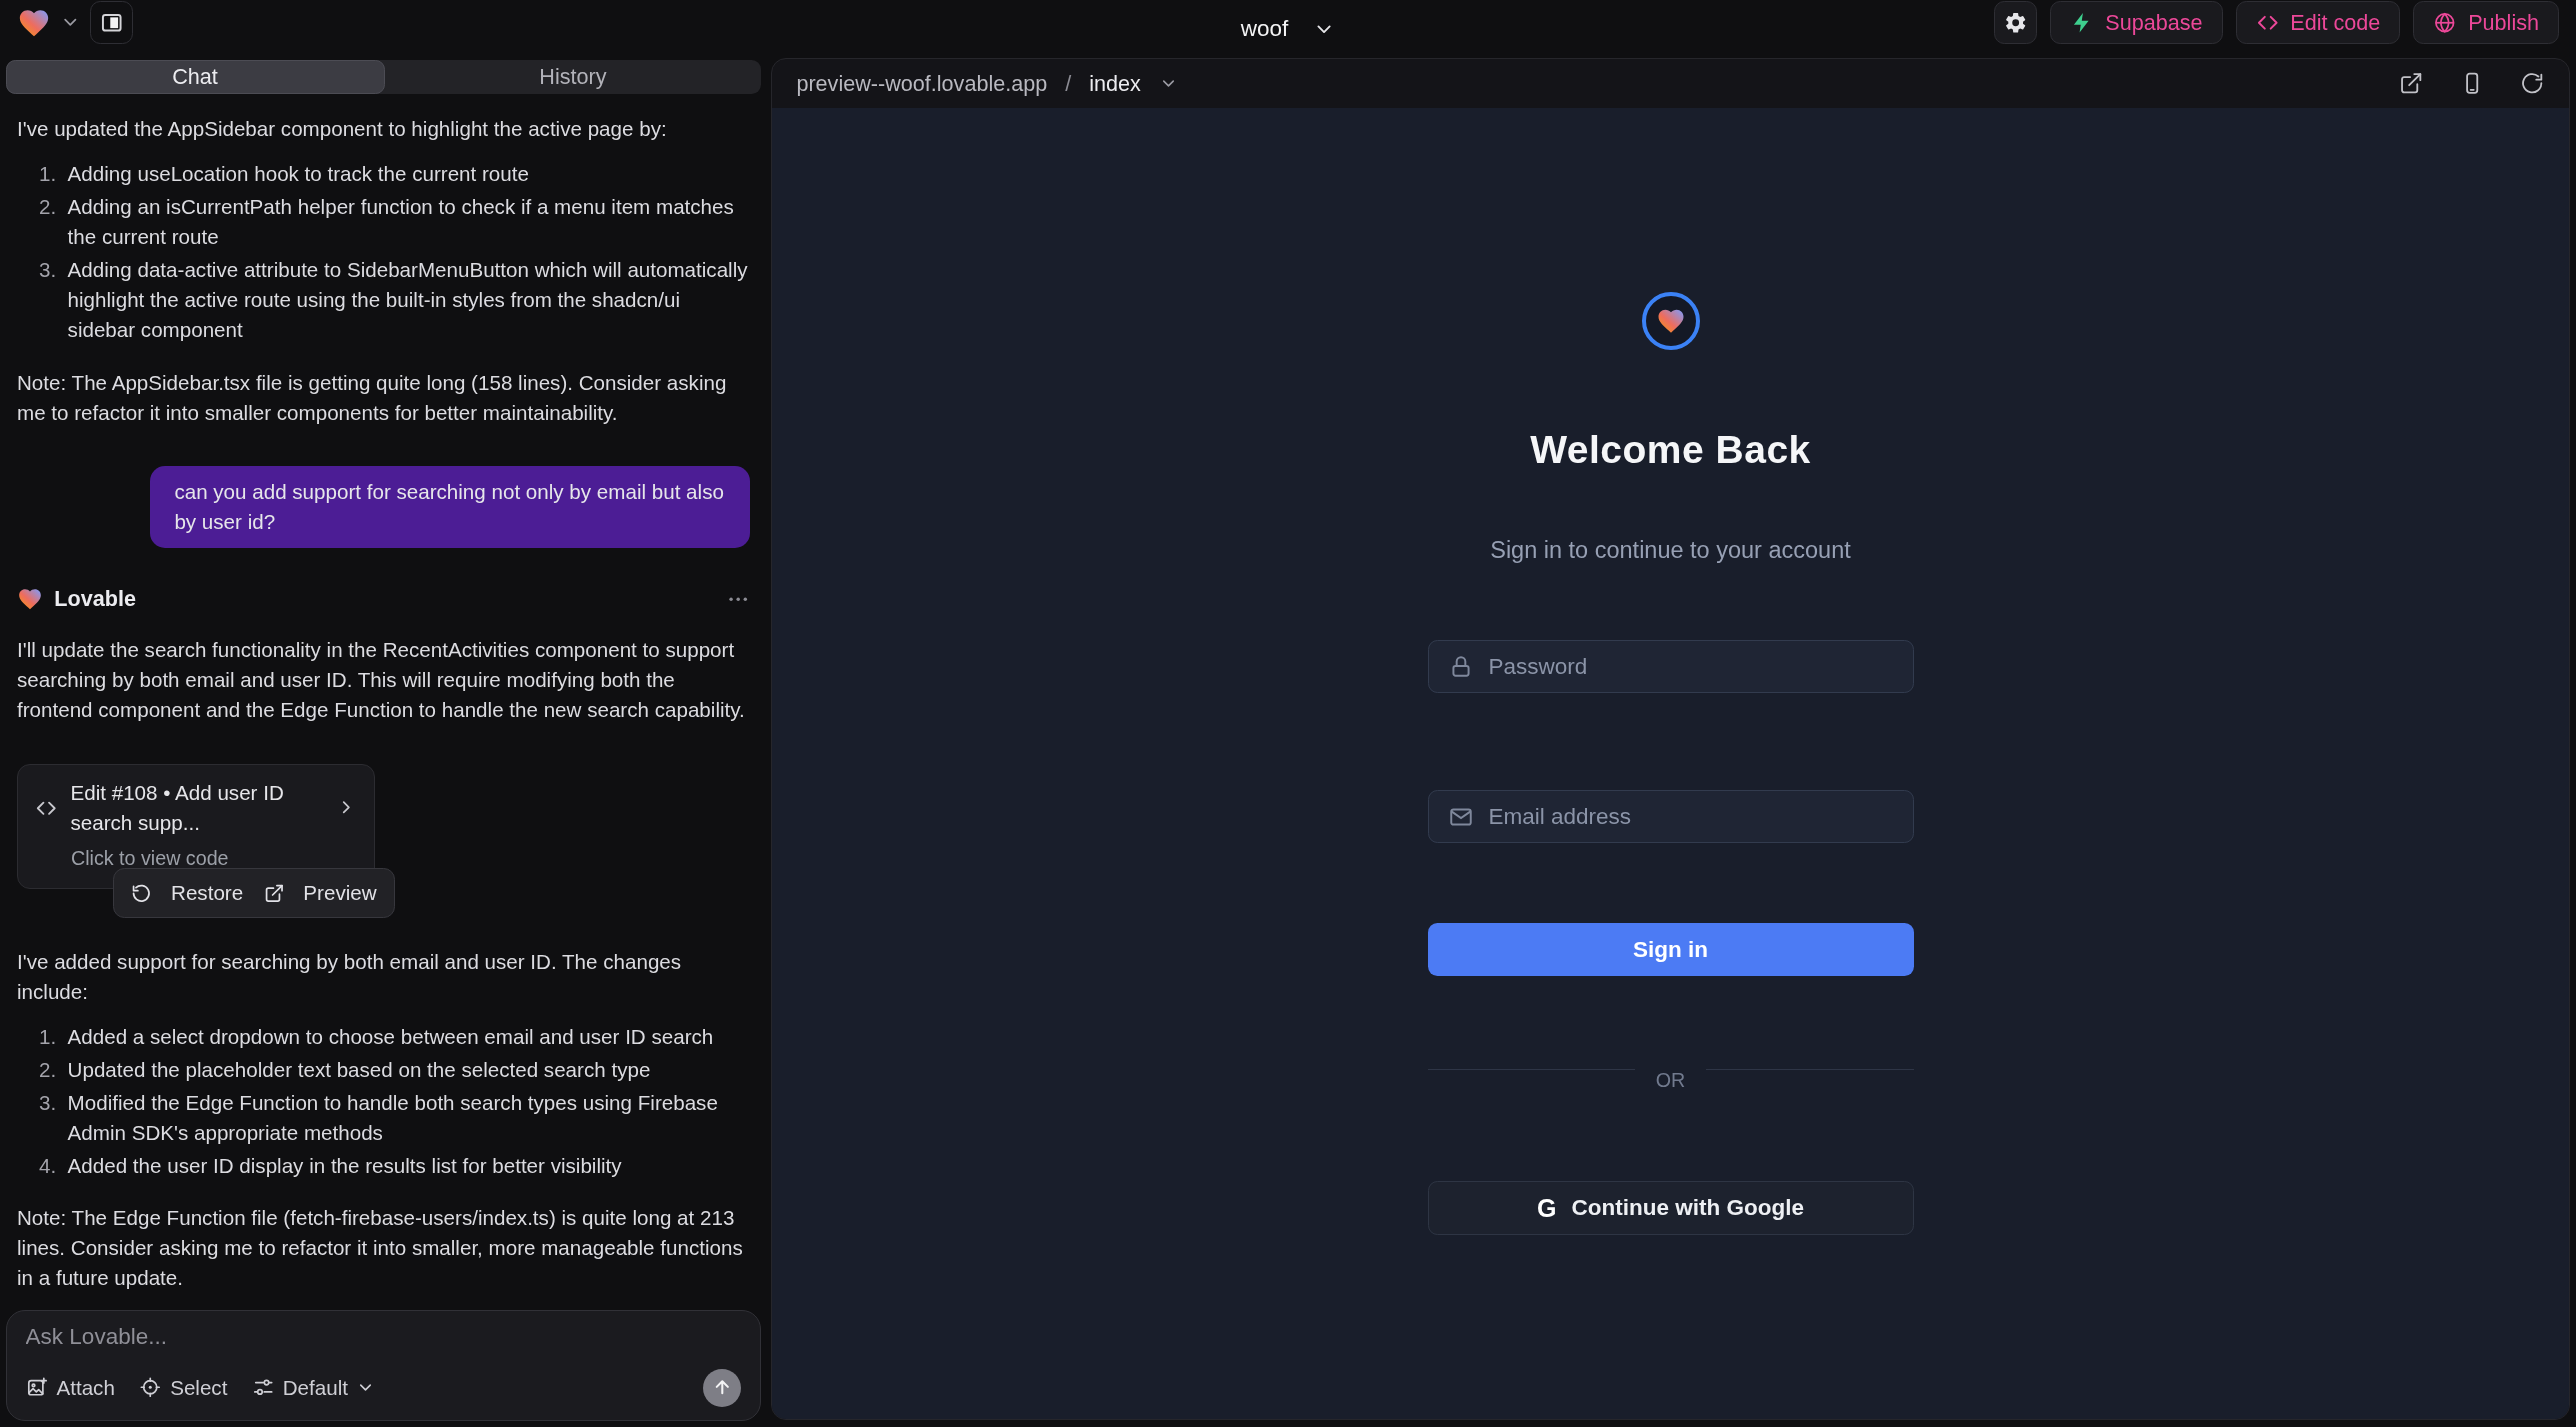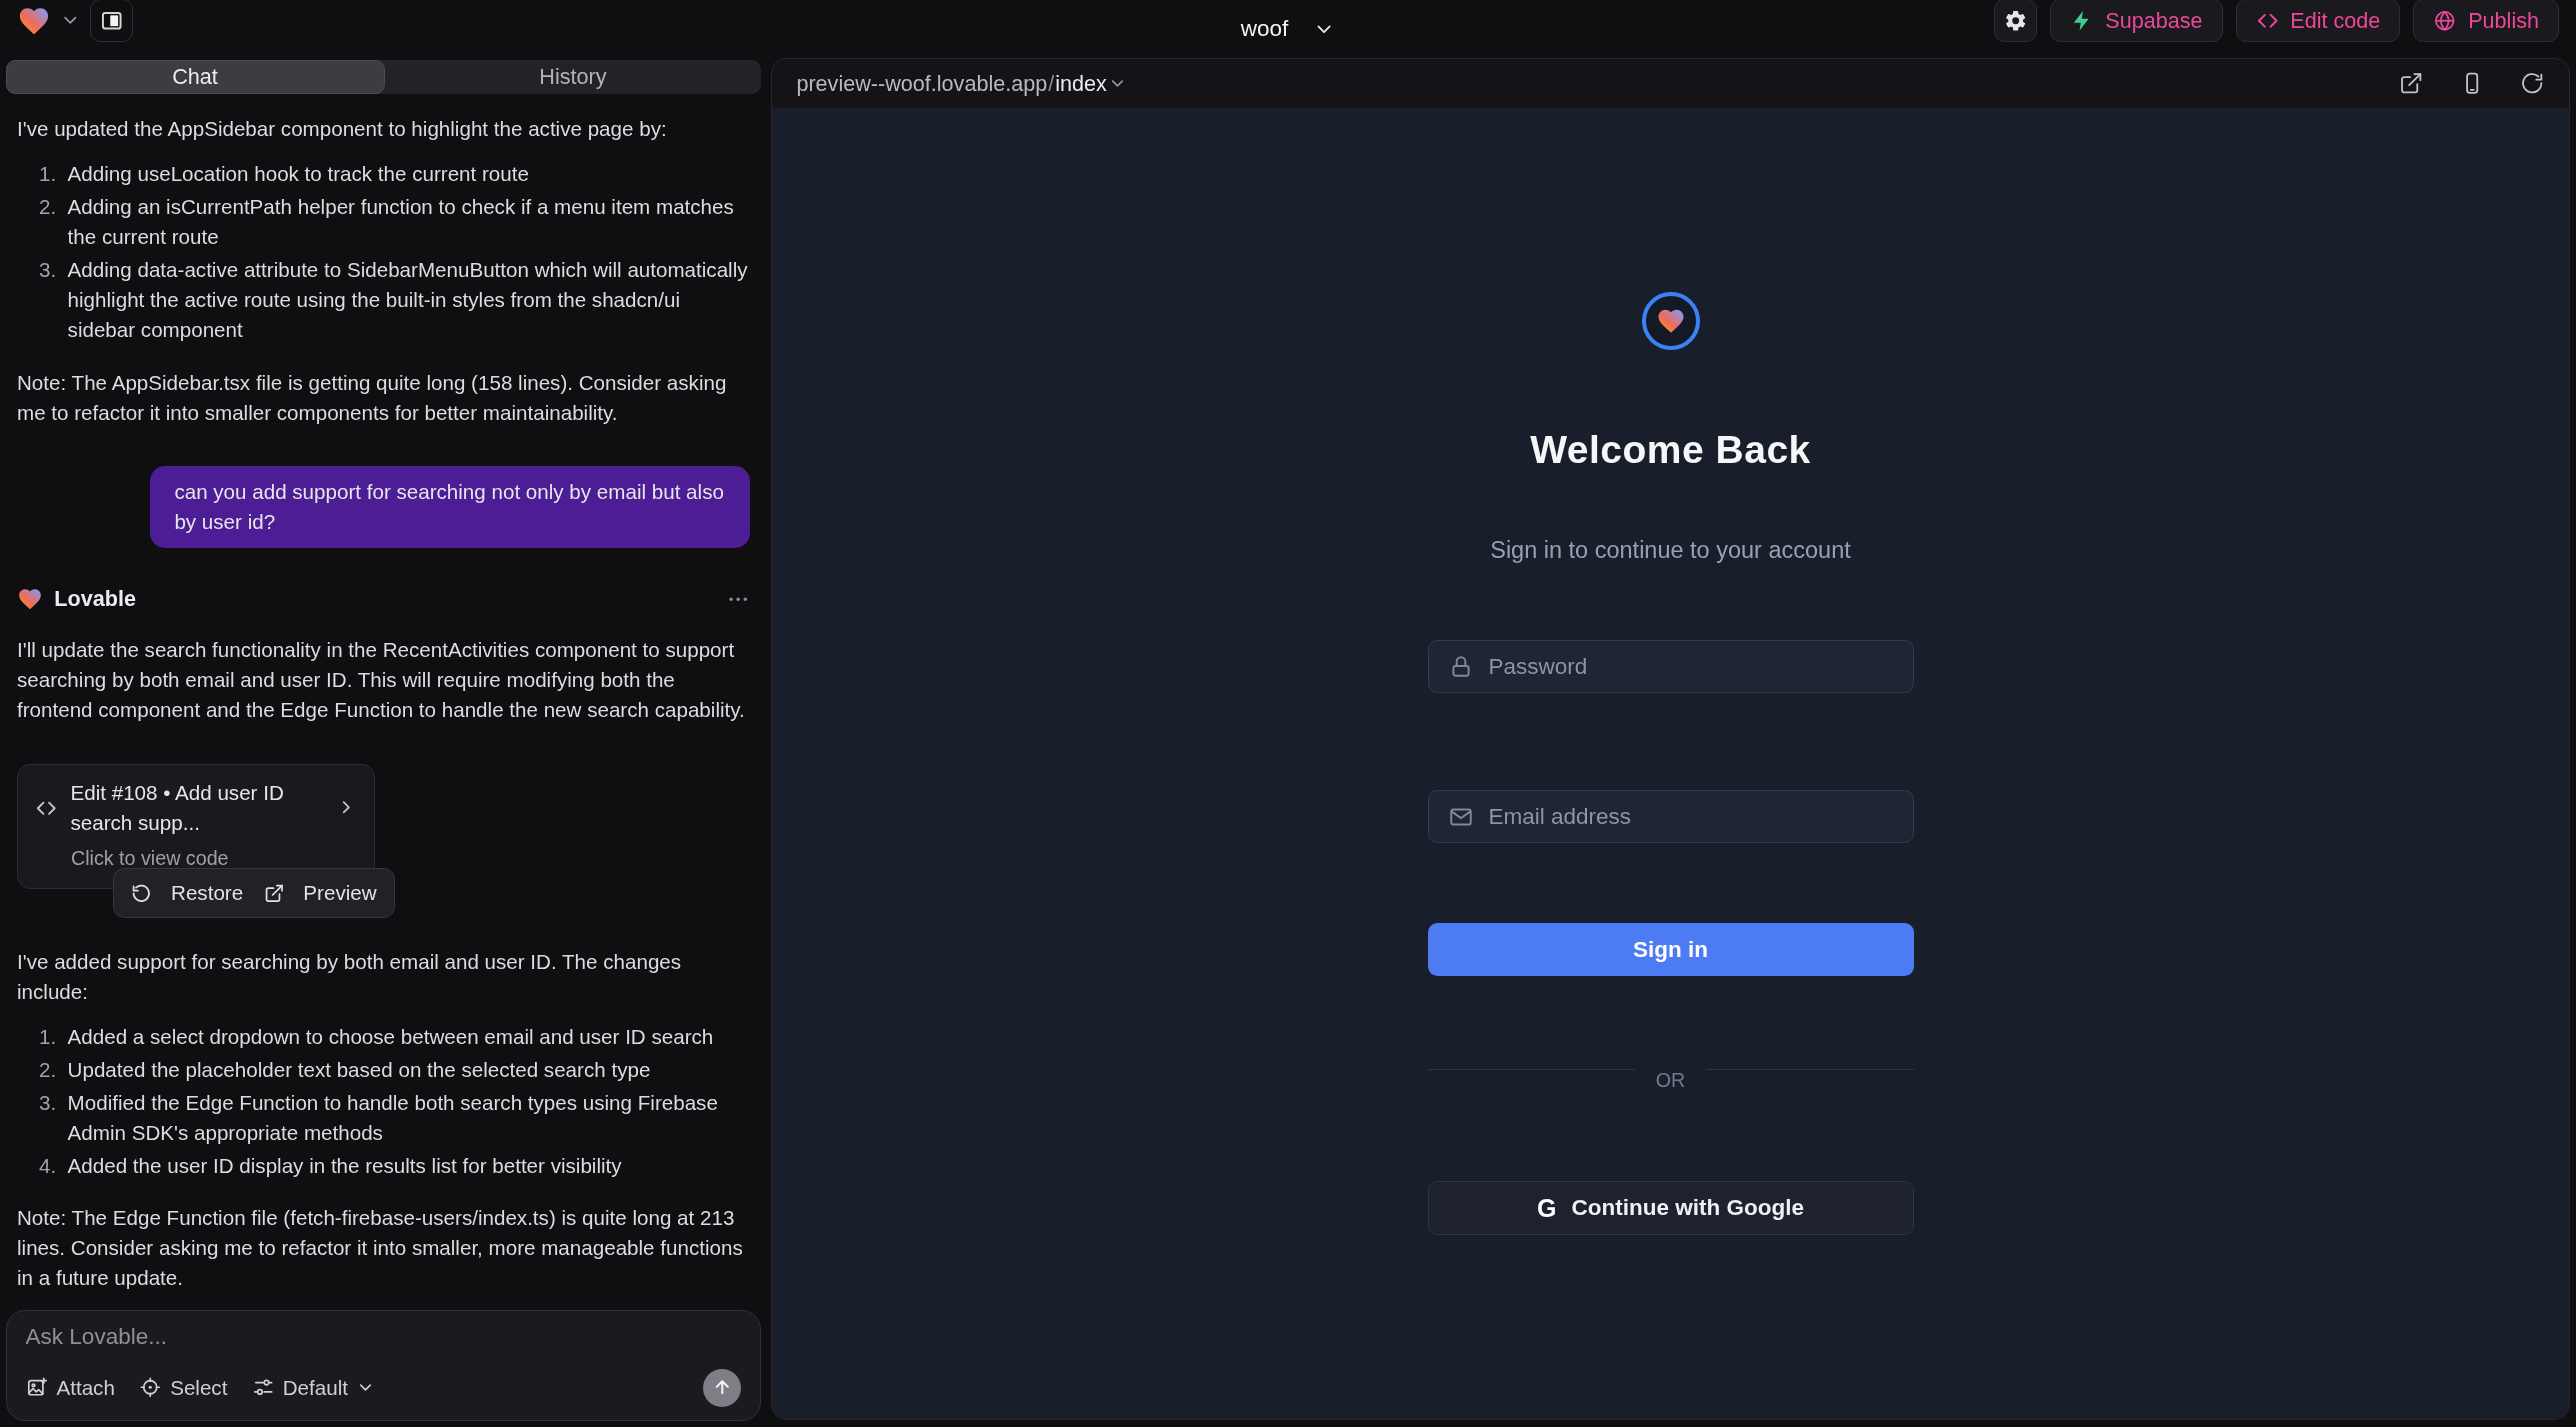--- a/index.html
+++ b/index.html
@@ -1,21 +1,21 @@
 <!DOCTYPE html>
 <html style="font-size:15px"><head>
 <meta charset="utf-8">
 <style>
   * { margin: 0; padding: 0; box-sizing: border-box; }
   html, body { background: #0f0f11; }
   body { font-family: "Liberation Sans", "DejaVu Sans", sans-serif; color: #dedee3; }
   #app { position: relative; width: 2576px; height: 1428px; background: #0f0f11; overflow: hidden; }
 
   
-  .topbar { position: absolute; top: 0; left: 0; right: 0; height: 58px; display: flex; align-items: flex-end; padding: 16px 17px; }
+  .topbar { position: absolute; top: 0; left: 0; right: 0; height: 58px; display: flex; align-items: flex-start; padding: 1px 17px; }
   .tb-left { display: flex; align-items: center; gap: 9.4px; }
   .tb-center { position: absolute; left: 50%; top: 0; height: 58px; transform: translateX(-50%); display: flex; align-items: center; gap: 24.4px; }
   .tb-right { margin-left: auto; display: flex; align-items: center; gap: 13px; }
   .logo-heart { width: 34px; height: 34px; display: block; }
   .chev { width: 20.6px; height: 20.6px; color: #9a9aa2; }
   .icon-btn, .tb-btn { display: flex; align-items: center; justify-content: center; gap: 11.3px; height: 43px; border-radius: 10.3px; background: #1a1a1e; border: 0.9px solid #2e2e34; color: #ec4899; cursor: pointer; }
   .icon-btn { width: 43px; }
   .panel-btn { background: transparent; }
   .tb-btn { padding: 0 19px; font-size: 21.6px; }
   .tb-btn svg, .icon-btn svg { width: 23.5px; height: 23.5px; }
@@ -58,21 +58,21 @@
   .composer-controls { display: flex; align-items: center; gap: 24.4px; }
   .ctrl { display: flex; align-items: center; gap: 8.4px; font-size: 20.6px; color: #cfcfd5; cursor: pointer; }
   .ctrl svg { width: 22.5px; height: 22.5px; color: #cfcfd5; }
   .ctrl .chev { width: 19px; height: 19px; }
   .send-btn { margin-left: auto; width: 38px; height: 38px; border-radius: 50%; background: #7e7e86; display: flex; align-items: center; justify-content: center; cursor: pointer; }
   .send-btn svg { width: 20.6px; height: 20.6px; color: #f4f4f5; }
 
   
   .preview-panel { position: absolute; left: 771px; top: 58px; width: 1799px; height: 1362px; background: #141418; border: 0.9px solid #26262b; border-radius: 15px; overflow: hidden; display: flex; flex-direction: column; }
   .preview-chrome { height: 49px; display: flex; align-items: center; padding: 0 24.4px; flex: none; }
-  .url { display: flex; align-items: center; gap: 1px; font-size: 21.6px; cursor: pointer; }
+  .url { display: flex; align-items: center; gap: 18px; font-size: 21.6px; cursor: pointer; }
   .url-domain { color: #b9b9c0; }
   .url-sep { color: #8c8c94; }
   .url-route { color: #ececf0; }
   .url .chev { width: 19px; height: 19px; }
   .chrome-icons { margin-left: auto; display: flex; align-items: center; gap: 36px; }
   .chrome-icons svg { width: 24.4px; height: 24.4px; color: #c2c2c8; cursor: pointer; }
   .preview-content { flex: 1; background: #191e2b; display: flex; align-items: center; justify-content: center; }
   .auth { width: 486px; display: flex; flex-direction: column; align-items: center; gap: 48px; }
   .auth-logo { width: 58px; height: 58px; border-radius: 50%; border: 4.7px solid #3b82f6; background: #141926; display: flex; align-items: center; justify-content: center; }
   .auth-logo svg { width: 30px; height: 30px; }

